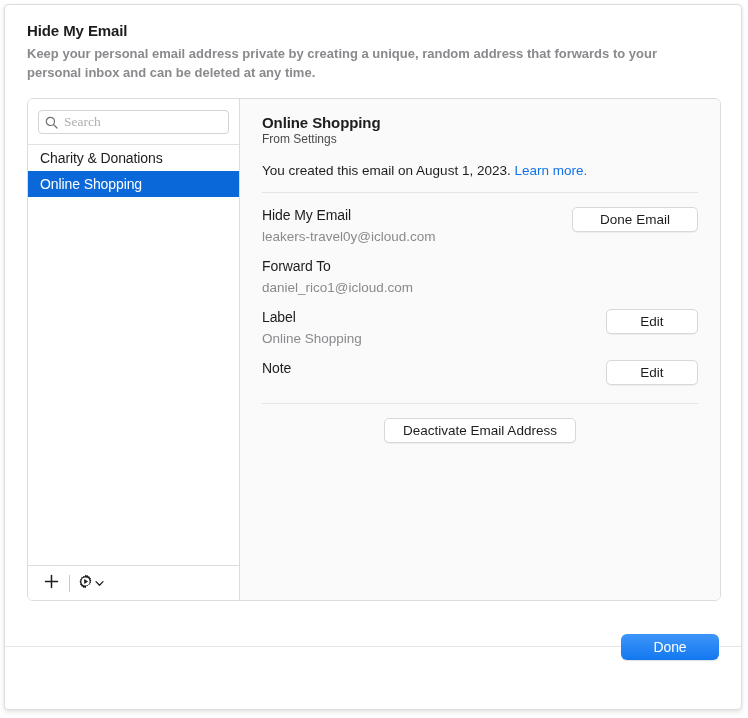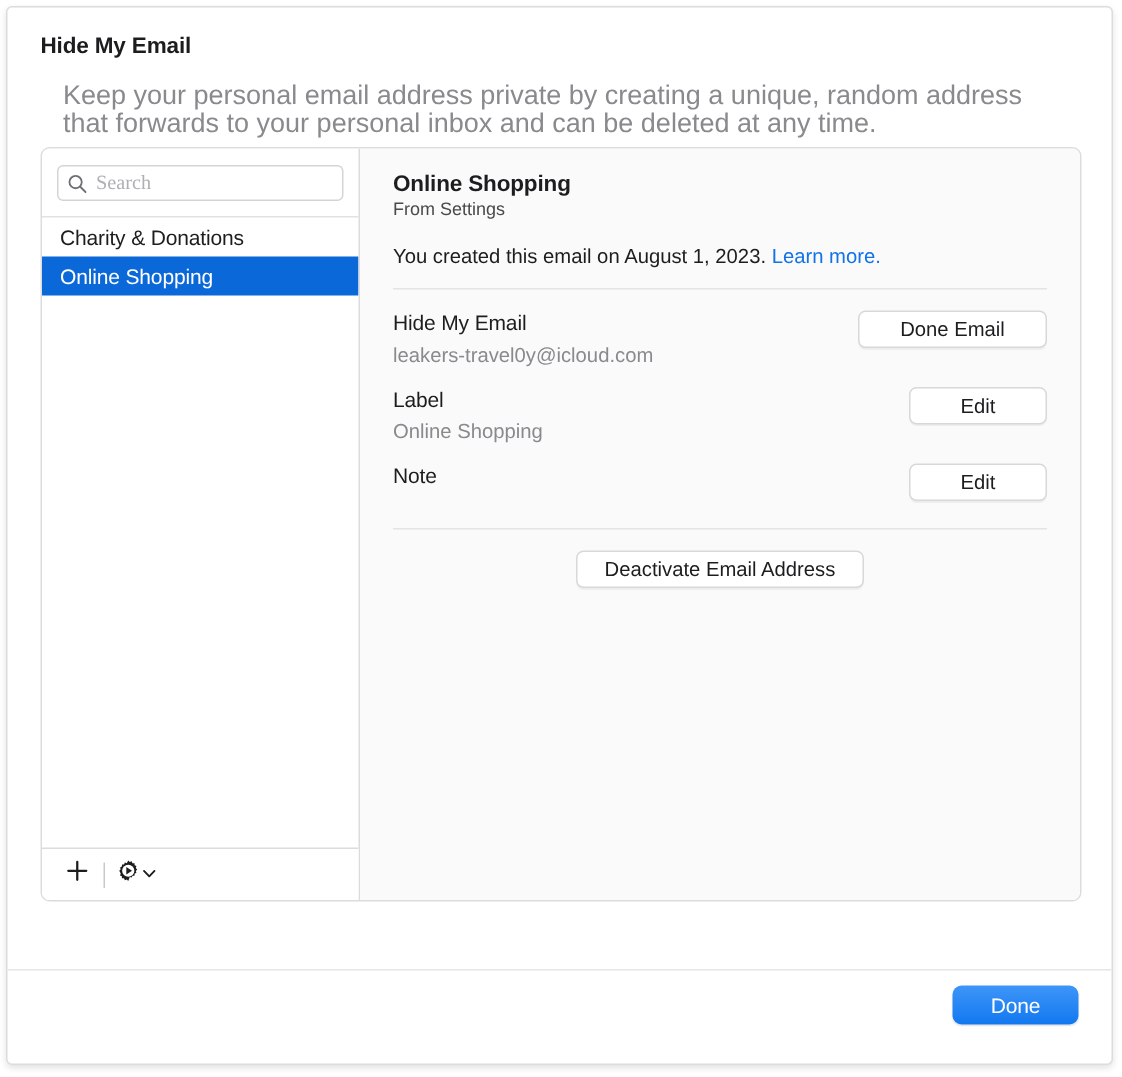--- a/index.html
+++ b/index.html
@@ -35,25 +35,26 @@
     padding: 17px 22px 0 22px;
   }
   #page-title {
     font-size: 15px;
     font-weight: bold;
     color: #1d1d1f;
     letter-spacing: -0.1px;
     margin: 0 0 5px 0;
   }
   #page-subtitle {
-    font-size: 18px;
+    font-size: 13px;
     line-height: 19px;
     color: #8a8a8e;
-    margin: 15px;
+    margin: 0;
     max-width: 680px;
+    font-weight: bold;
   }
 
   
   #panel {
     position: absolute;
     left: 22px;
     top: 93px;
     width: 694px;
     height: 503px;
     border: 1px solid #dcdcdc;
@@ -238,22 +239,22 @@
     position: absolute;
     left: 0;
     top: 641px;
     width: 100%;
     height: 1px;
     background: #e6e6e6;
   }
   #done-btn {
     position: absolute;
     right: 22px;
-    top: 652px;
-    width: 84px;
+    top: 629px;
+    width: 98px;
     height: 26px;
     background: linear-gradient(180deg, #3e95f8 0%, #1278f0 100%);
     border: none;
     border-radius: 6px;
     color: #ffffff;
     font-family: "Liberation Sans", sans-serif;
     font-size: 14px;
     letter-spacing: -0.1px;
     cursor: default;
     box-shadow: 0 1px 1px rgba(0,0,0,0.12);
@@ -334,20 +335,26 @@
       <div class="hr"></div>
 
       <div class="field-row">
         <div>
           <div class="field-label">Hide My Email</div>
           <div class="field-value">leakers-travel0y@icloud.com</div>
         </div>
         <button id="copy-email-btn" class="pill-btn">Done Email</button>
       </div>
 
+      <div class="field-row">
+        <div>
+          <div class="field-label">Forward To</div>
+          <div class="field-value">daniel_rico1@icloud.com</div>
+        </div>
+      </div>
 
       <div class="field-row">
         <div>
           <div class="field-label">Label</div>
           <div class="field-value">Online Shopping</div>
         </div>
         <button class="pill-btn edit-btn">Edit</button>
       </div>
 
       <div class="field-row">

